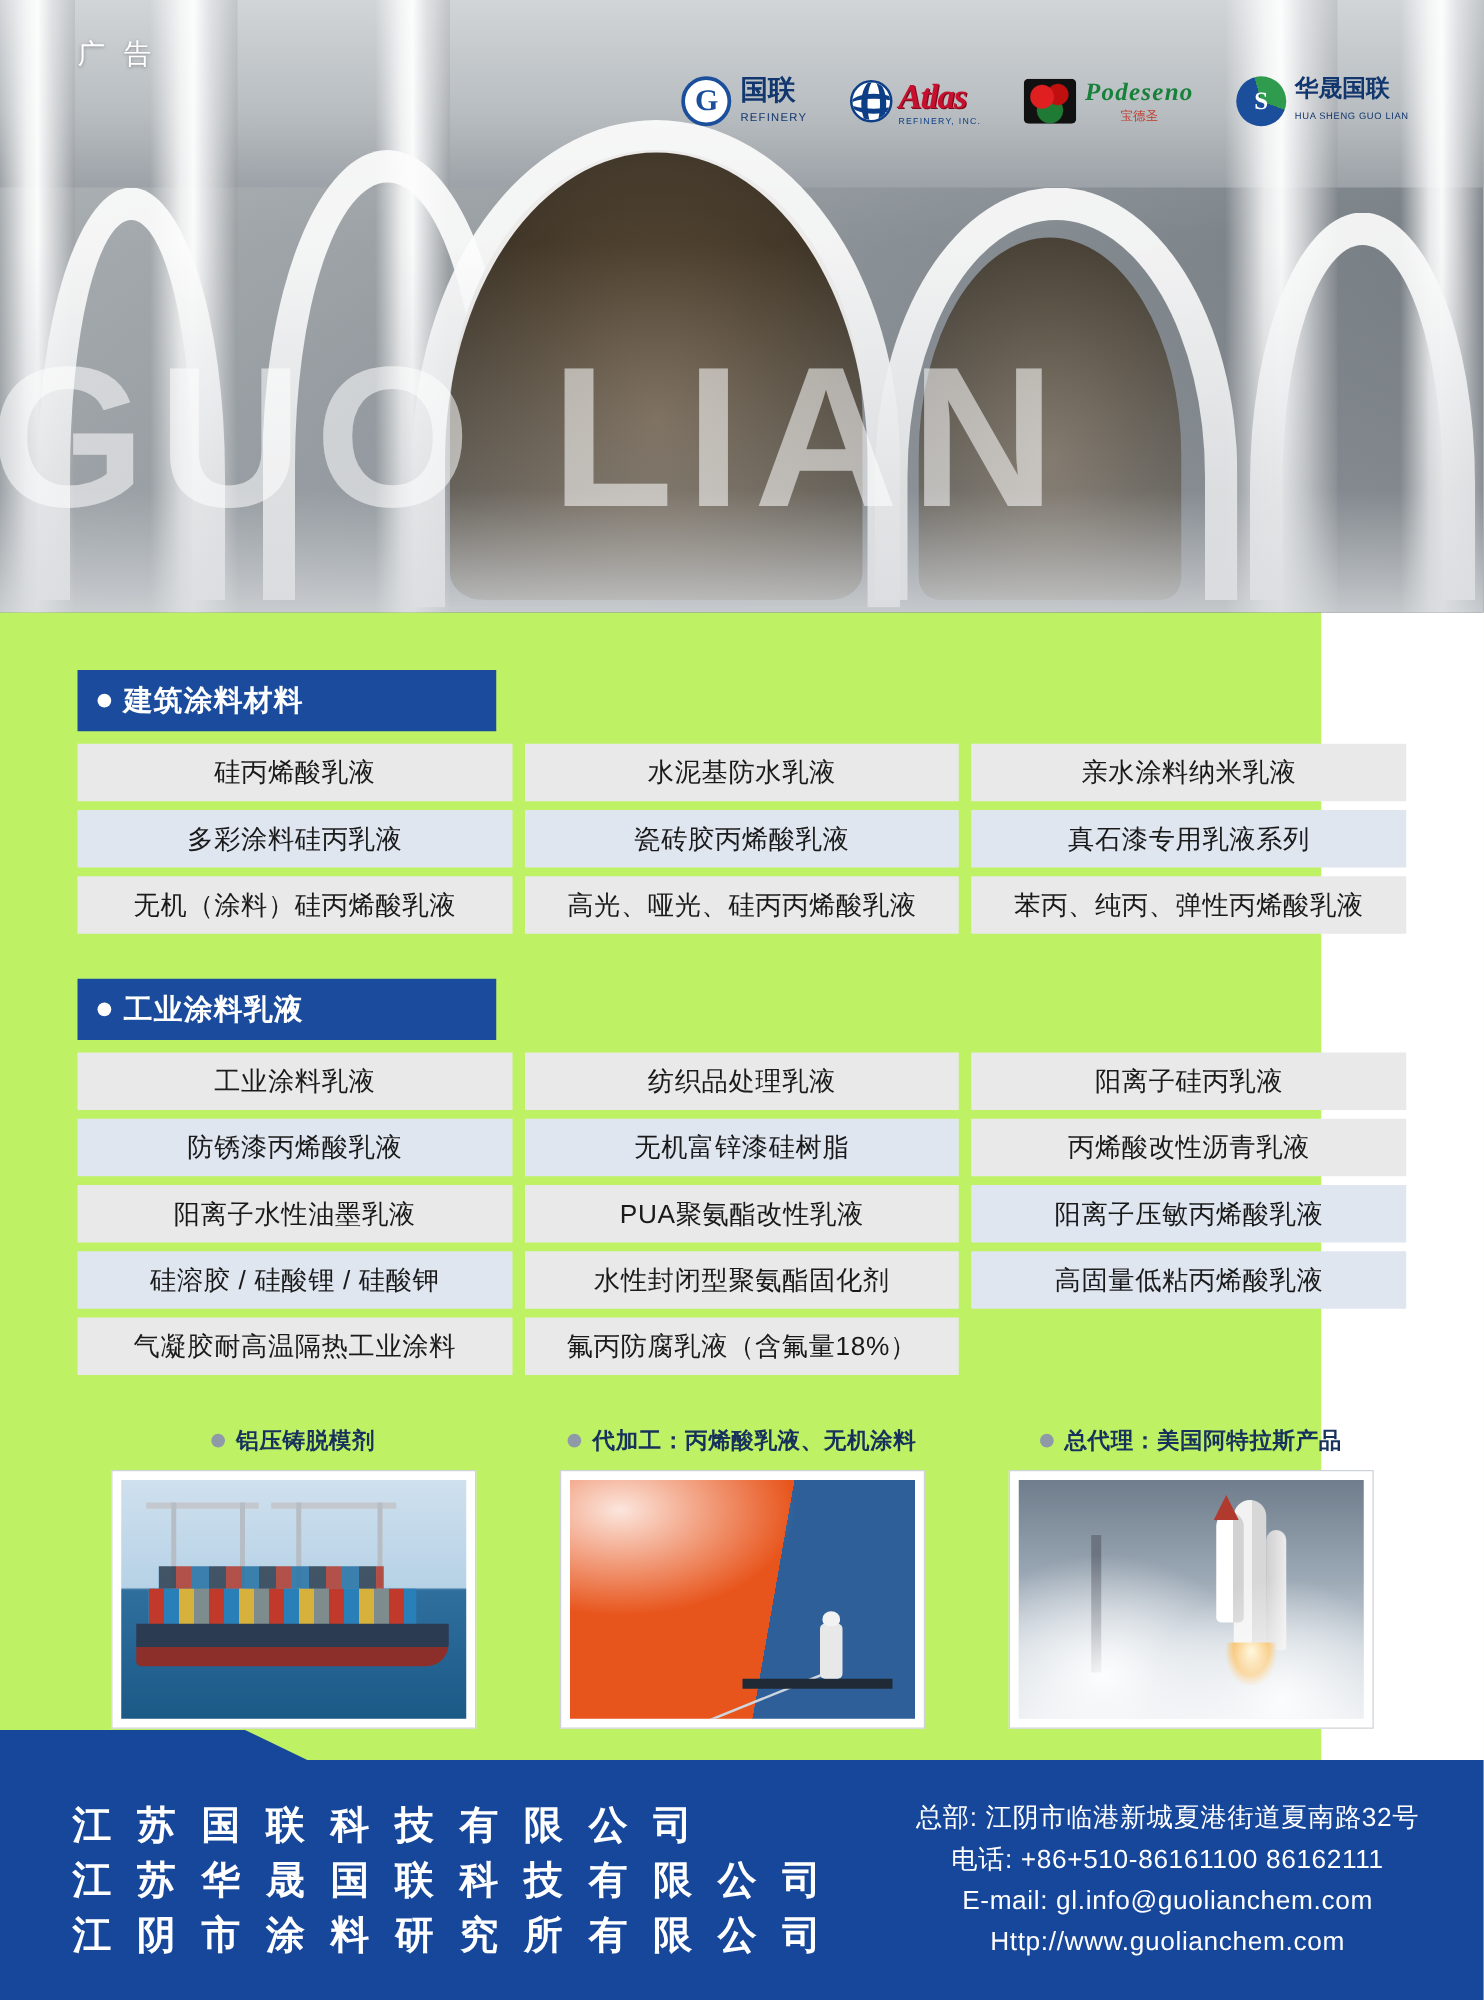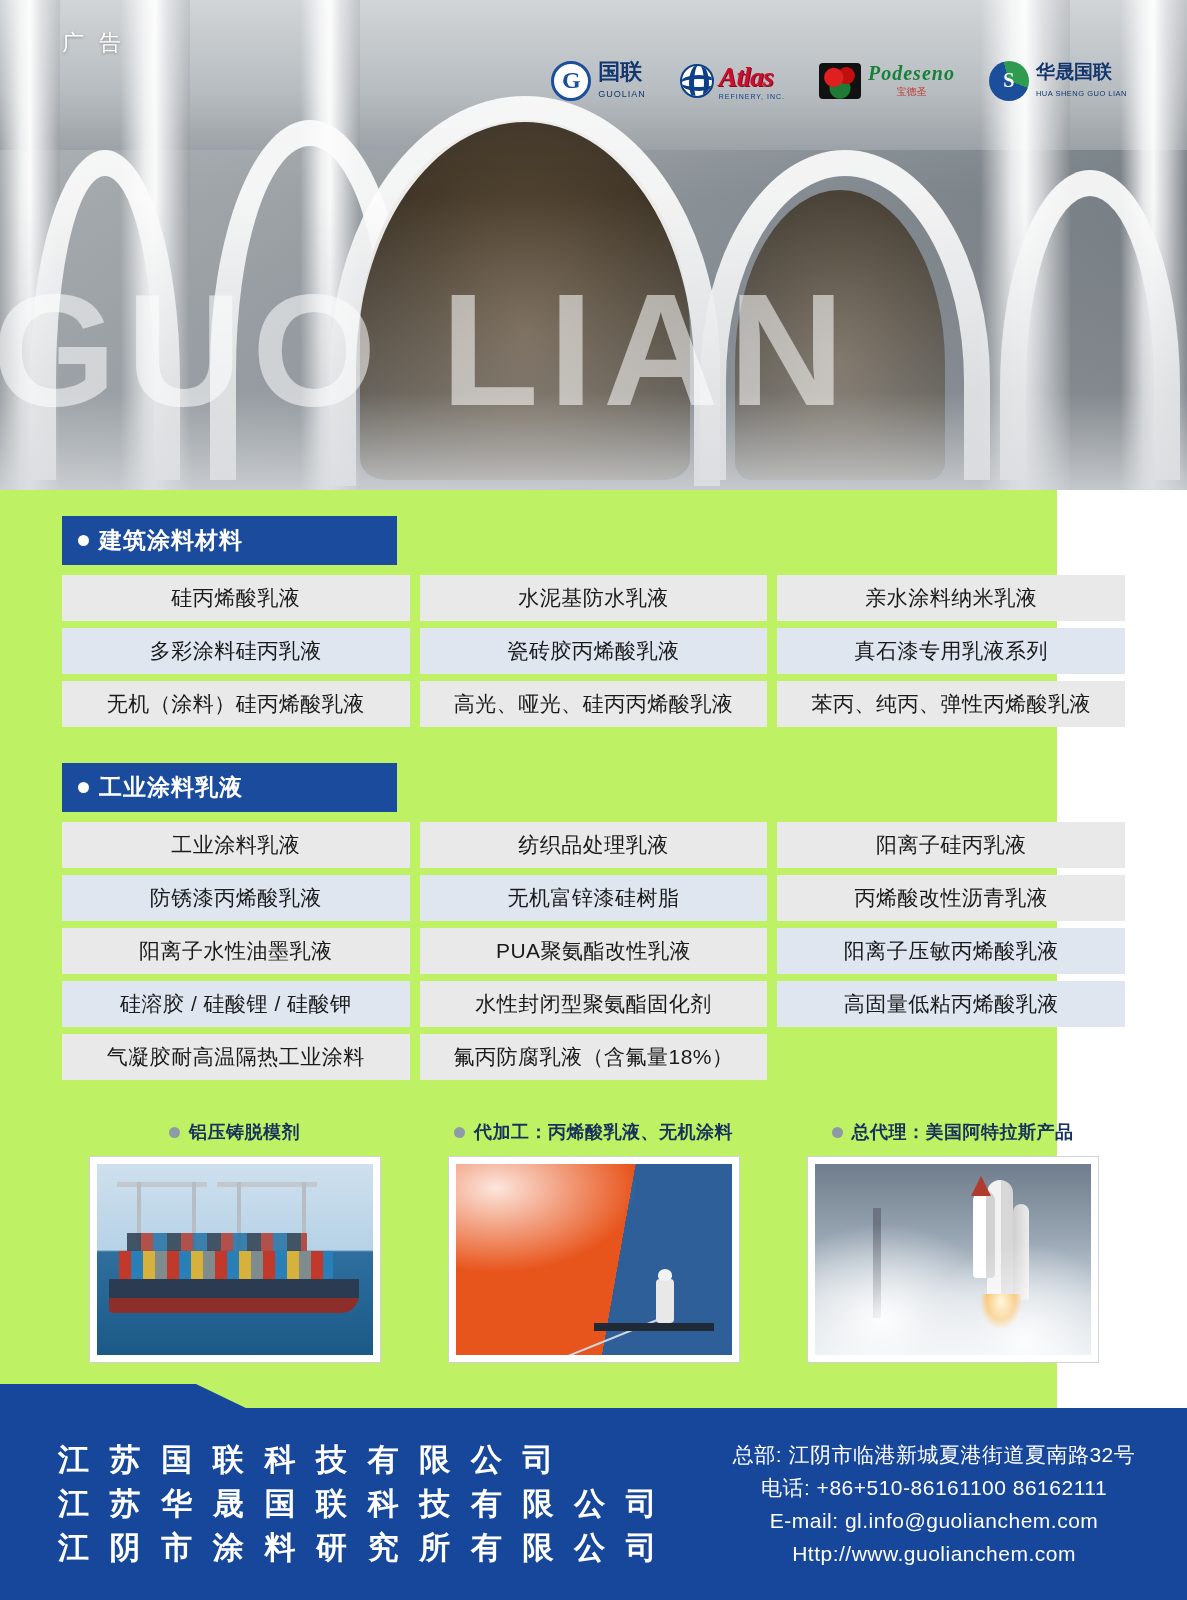--- a/index.html
+++ b/index.html
@@ -119,21 +119,21 @@
     width: 40px; height: 40px; border-radius: 50%;
     background: conic-gradient(from 200deg, #1b4f9c 0 40%, #2e9b4f 40% 75%, #1b4f9c 75% 100%);
     display:flex;align-items:center;justify-content:center;
     color:#fff;font-size:20px;font-weight:bold;
     font-family:"Liberation Serif", serif;
   }
   .hs-cn { font-size: 19px; font-weight: bold; color:#12366e; line-height:1.05;}
   .hs-en { font-size: 7.5px; color:#12366e; letter-spacing:0.5px;}
 
   
-  .content { position: absolute; top: 486px; left: 0; width: 1187px; }
+  .content { position: absolute; top: 506px; left: 0; width: 1187px; }
   .section { margin: 0 62px; }
   .sec-head {
     display: inline-flex; align-items: center;
     background: #1a4b9c; color: #fff;
     font-size: 23px; font-weight: bold;
     padding: 9px 26px 9px 16px;
     width: 335px;
     font-family: "Liberation Sans", sans-serif;
     letter-spacing: 1px;
   }
@@ -299,21 +299,21 @@
     <div class="ad-label">广 告</div>
     <div class="watermark">GUO LIAN</div>
 
     <div class="logo-bar">
       <div class="logo">
         <span class="logo-mark">
           <span class="gl-circle">G</span>
         </span>
         <span>
           <span class="logo-txt-cn">国联</span><br>
-          <span class="logo-txt-en">GUOLIAN</span>
+          <span class="logo-txt-en">REFINERY</span>
         </span>
       </div>
 
       <div class="logo atlas-box">
         <span class="globe"></span>
         <span>
           <span class="atlas-word">Atlas</span>
           <div class="atlas-sub">REFINERY, INC.</div>
         </span>
       </div>

